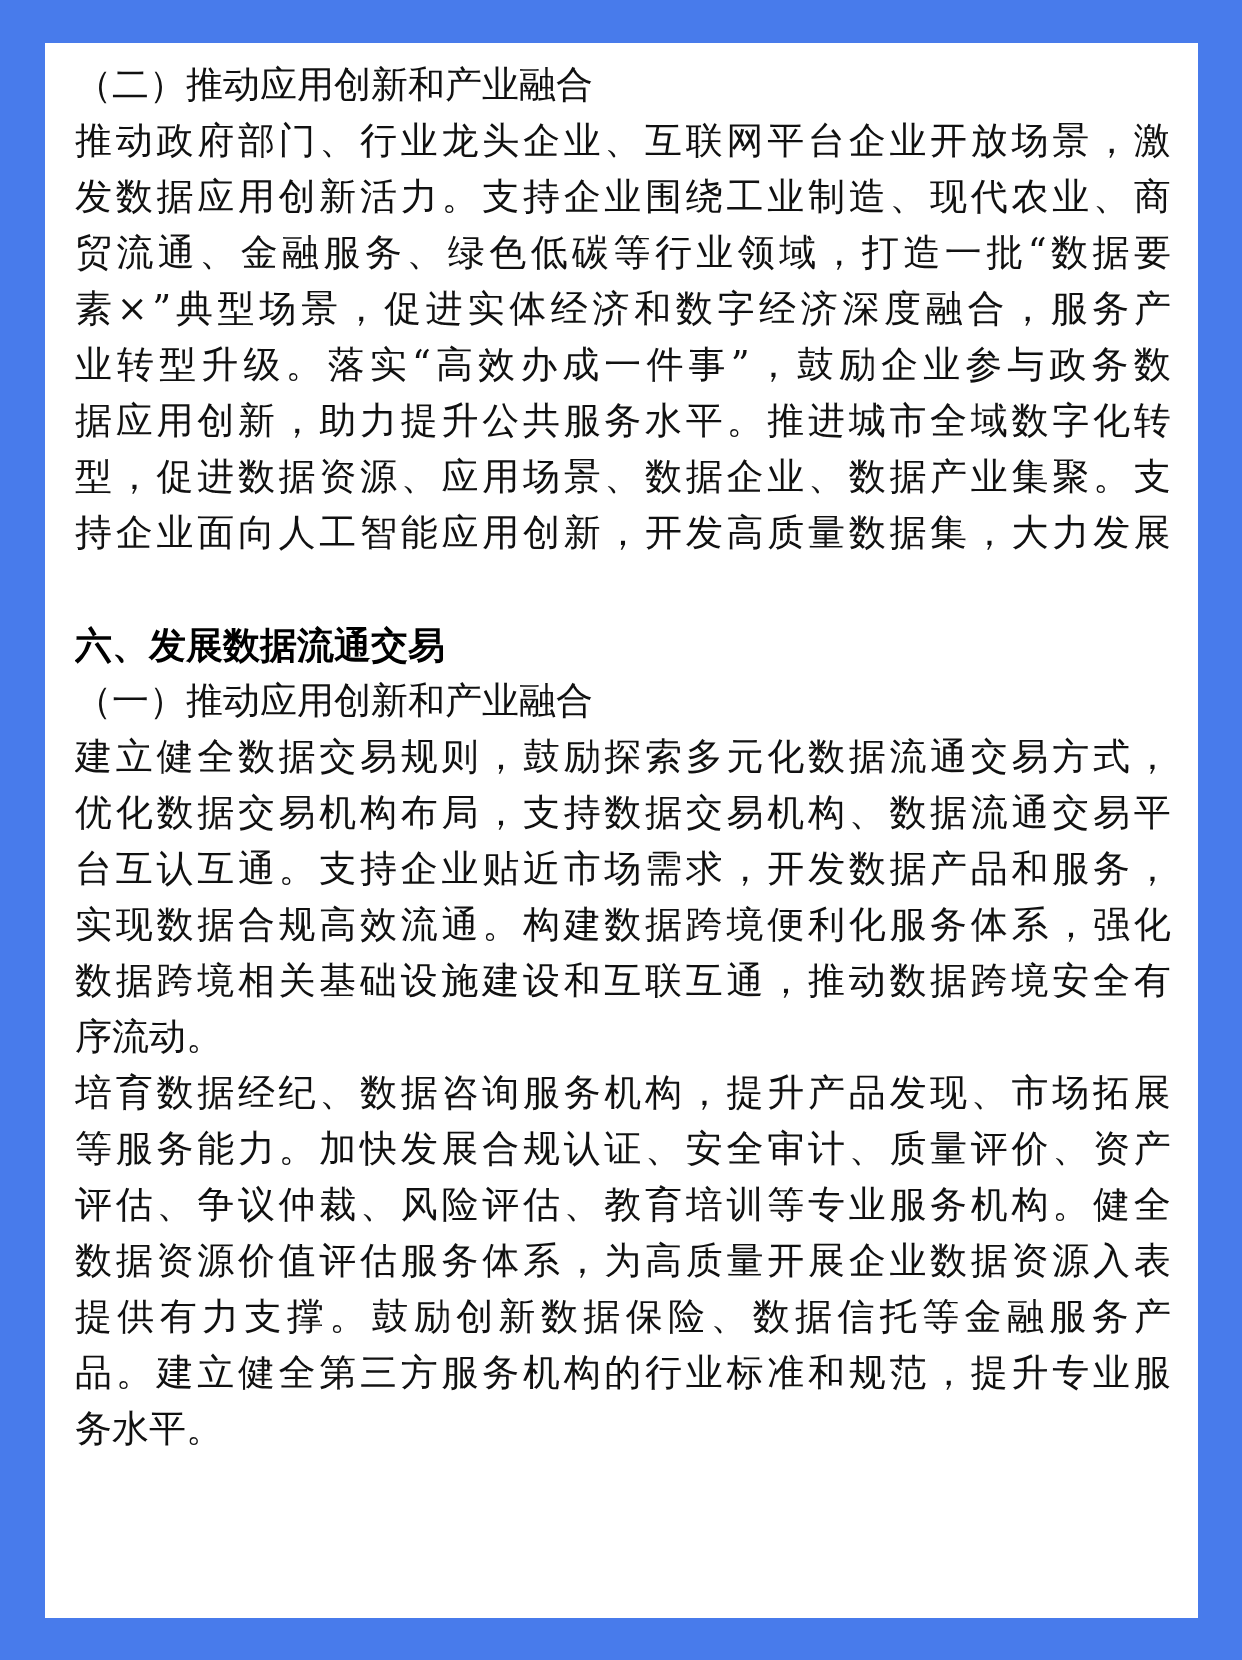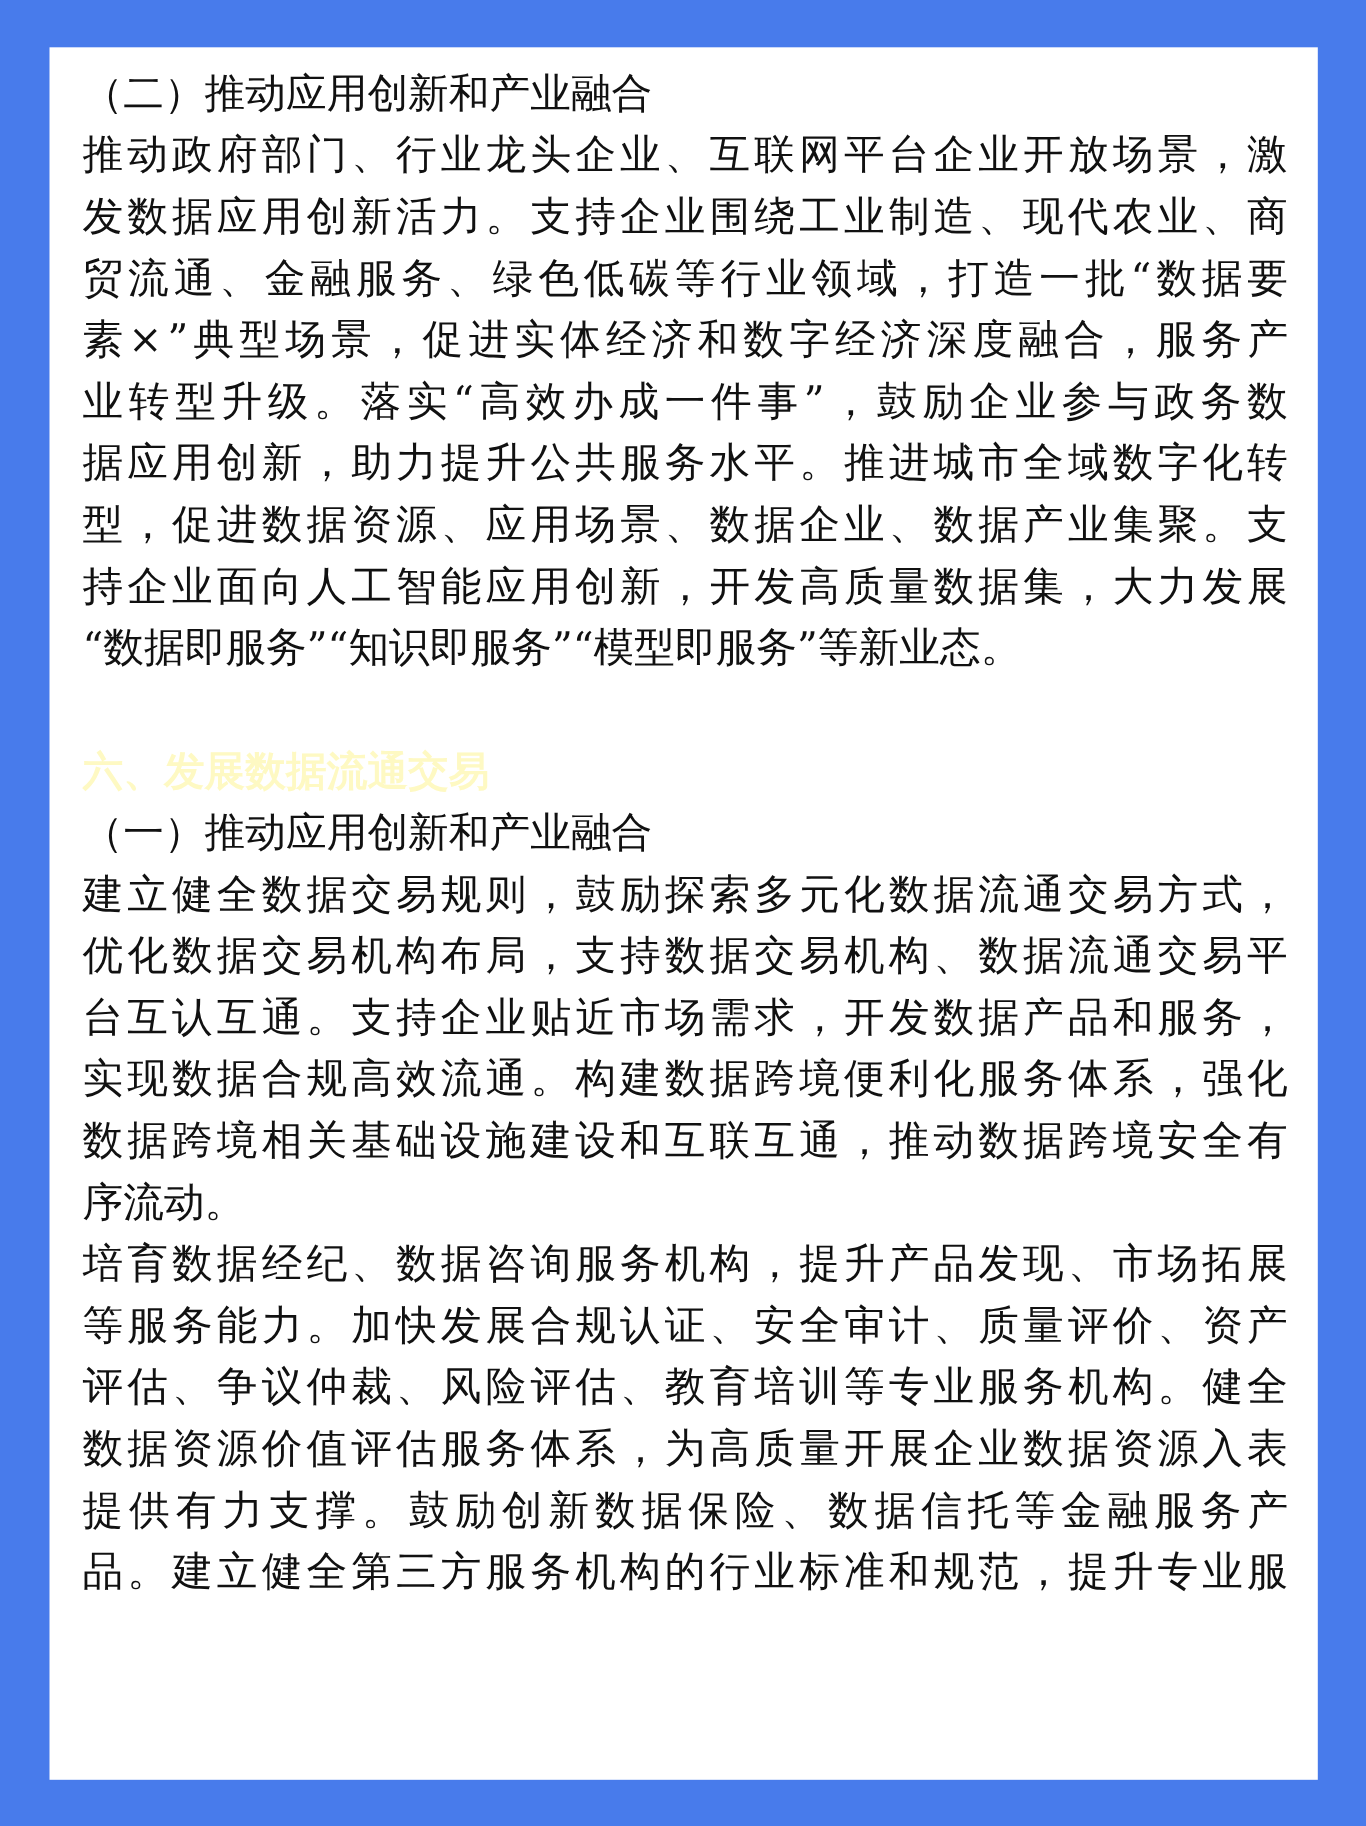--- a/index.html
+++ b/index.html
@@ -39,21 +39,21 @@
     text-align-last: justify;
     overflow: hidden;
   }
   .line.last {
     text-align-last: left;
   }
   .line.sub {
     text-align-last: left;
   }
   .line.heading {
-    color: #fef9c3;
+    color: #000000;
     font-weight: bold;
     text-align-last: left;
   }
   .blank {
     display: block;
     height: 56px;
   }
 </style>
 </head>
 <body>
@@ -288,21 +288,20 @@
         <span>量</span>
         <span>数</span>
         <span>据</span>
         <span>集</span>
         <span>，</span>
         <span>大</span>
         <span>力</span>
         <span>发</span>
         <span>展</span>
       </div>
-    <div class="line last">“数据即服务”“知识即服务”“模型即服务”等新业态。</div>
   </div>
 
   <div class="blank"></div>
 
   <div class="line heading">六、发展数据流通交易</div>
 
   <div class="line sub">（一）推动应用创新和产业融合</div>
   <div>
     <div class="line" style="display: flex; justify-content: space-between;">
         <span>建</span>
@@ -619,14 +618,15 @@
         <span>和</span>
         <span>规</span>
         <span>范</span>
         <span>，</span>
         <span>提</span>
         <span>升</span>
         <span>专</span>
         <span>业</span>
         <span>服</span>
       </div>
+    <div class="line last">务水平。</div>
   </div>
 </div>
 
 </body></html>

